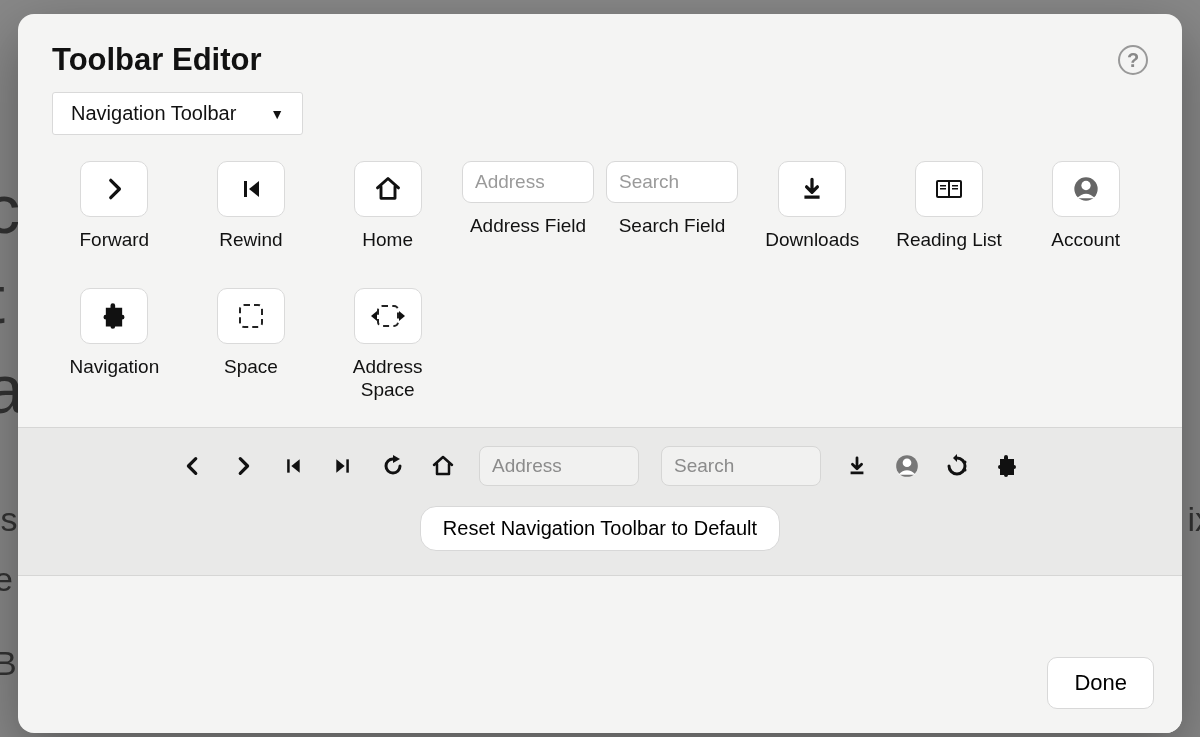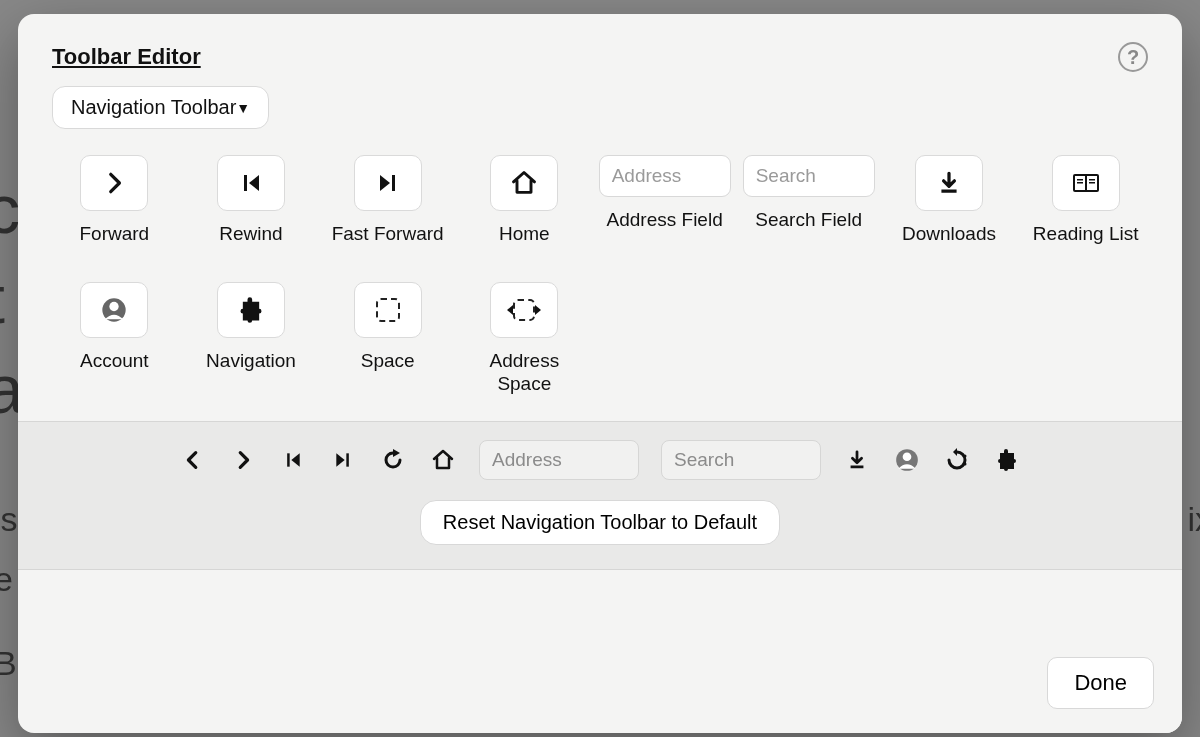--- a/index.html
+++ b/index.html
@@ -26,30 +26,30 @@
     border-radius: 16px;
     box-shadow: 0 20px 60px rgba(0,0,0,0.35);
     display: flex;
     flex-direction: column;
     overflow: hidden;
   }
   .title-row {
     padding: 28px 34px 0 34px;
     display:flex; align-items:center; justify-content:space-between;
   }
-  .title { font-size: 22px; font-weight: 700; text-decoration: underline; }
+  .title { font-size: 31px; font-weight: 700; }
   .help-btn {
     width:30px; height:30px; border:2px solid #999; border-radius:50%;
     display:flex; align-items:center; justify-content:center;
     font-size:20px; color:#888; font-weight:600; cursor:pointer; background:transparent;
   }
   .toolbar-select-row { padding: 14px 34px 0 34px; }
   .select {
-    background:#fff; border:1px solid #d9d9d9; border-radius:13px;
-    padding:9px 18px; font-size:20px; display:inline-flex; align-items:center; 
+    background:#fff; border:1px solid #d9d9d9; border-radius:3px;
+    padding:9px 18px; font-size:20px; display:inline-flex; align-items:center; gap:34px;
     cursor:pointer;
   }
   .select .caret { font-size:14px; }
 
   .palette {
     padding: 26px 34px 26px 34px;
     display:grid;
     grid-template-columns: repeat(8, 1fr);
     column-gap: 12px; row-gap: 36px;
   }
@@ -135,29 +135,20 @@
     <div class="item">
       <div class="btn">
         <svg width="24" height="24" viewBox="0 0 24 24">
             <rect x="5" y="4" width="3" height="16" fill="#111"></rect>
             <path d="M20 4 L10 12 L20 20 Z" fill="#111"></path>
           </svg>
       </div>
       <div class="lbl">Rewind</div>
     </div>
 
-    <div class="item">
-      <div class="btn">
-        <svg width="24" height="24" viewBox="0 0 24 24">
-            <path d="M4 4 L14 12 L4 20 Z" fill="#111"></path>
-            <rect x="16" y="4" width="3" height="16" fill="#111"></rect>
-          </svg>
-      </div>
-      <div class="lbl">Fast Forward</div>
-    </div>
 
 
     <div class="item">
       <div class="btn">
         <svg width="28" height="28" viewBox="0 0 24 24">
             <path d="M3 11 L12 3 L21 11 M6 10 V20 H18 V10" fill="none" stroke="#111" stroke-width="2.5" stroke-linecap="round" stroke-linejoin="round"></path>
           </svg>
       </div>
       <div class="lbl">Home</div>
     </div>

